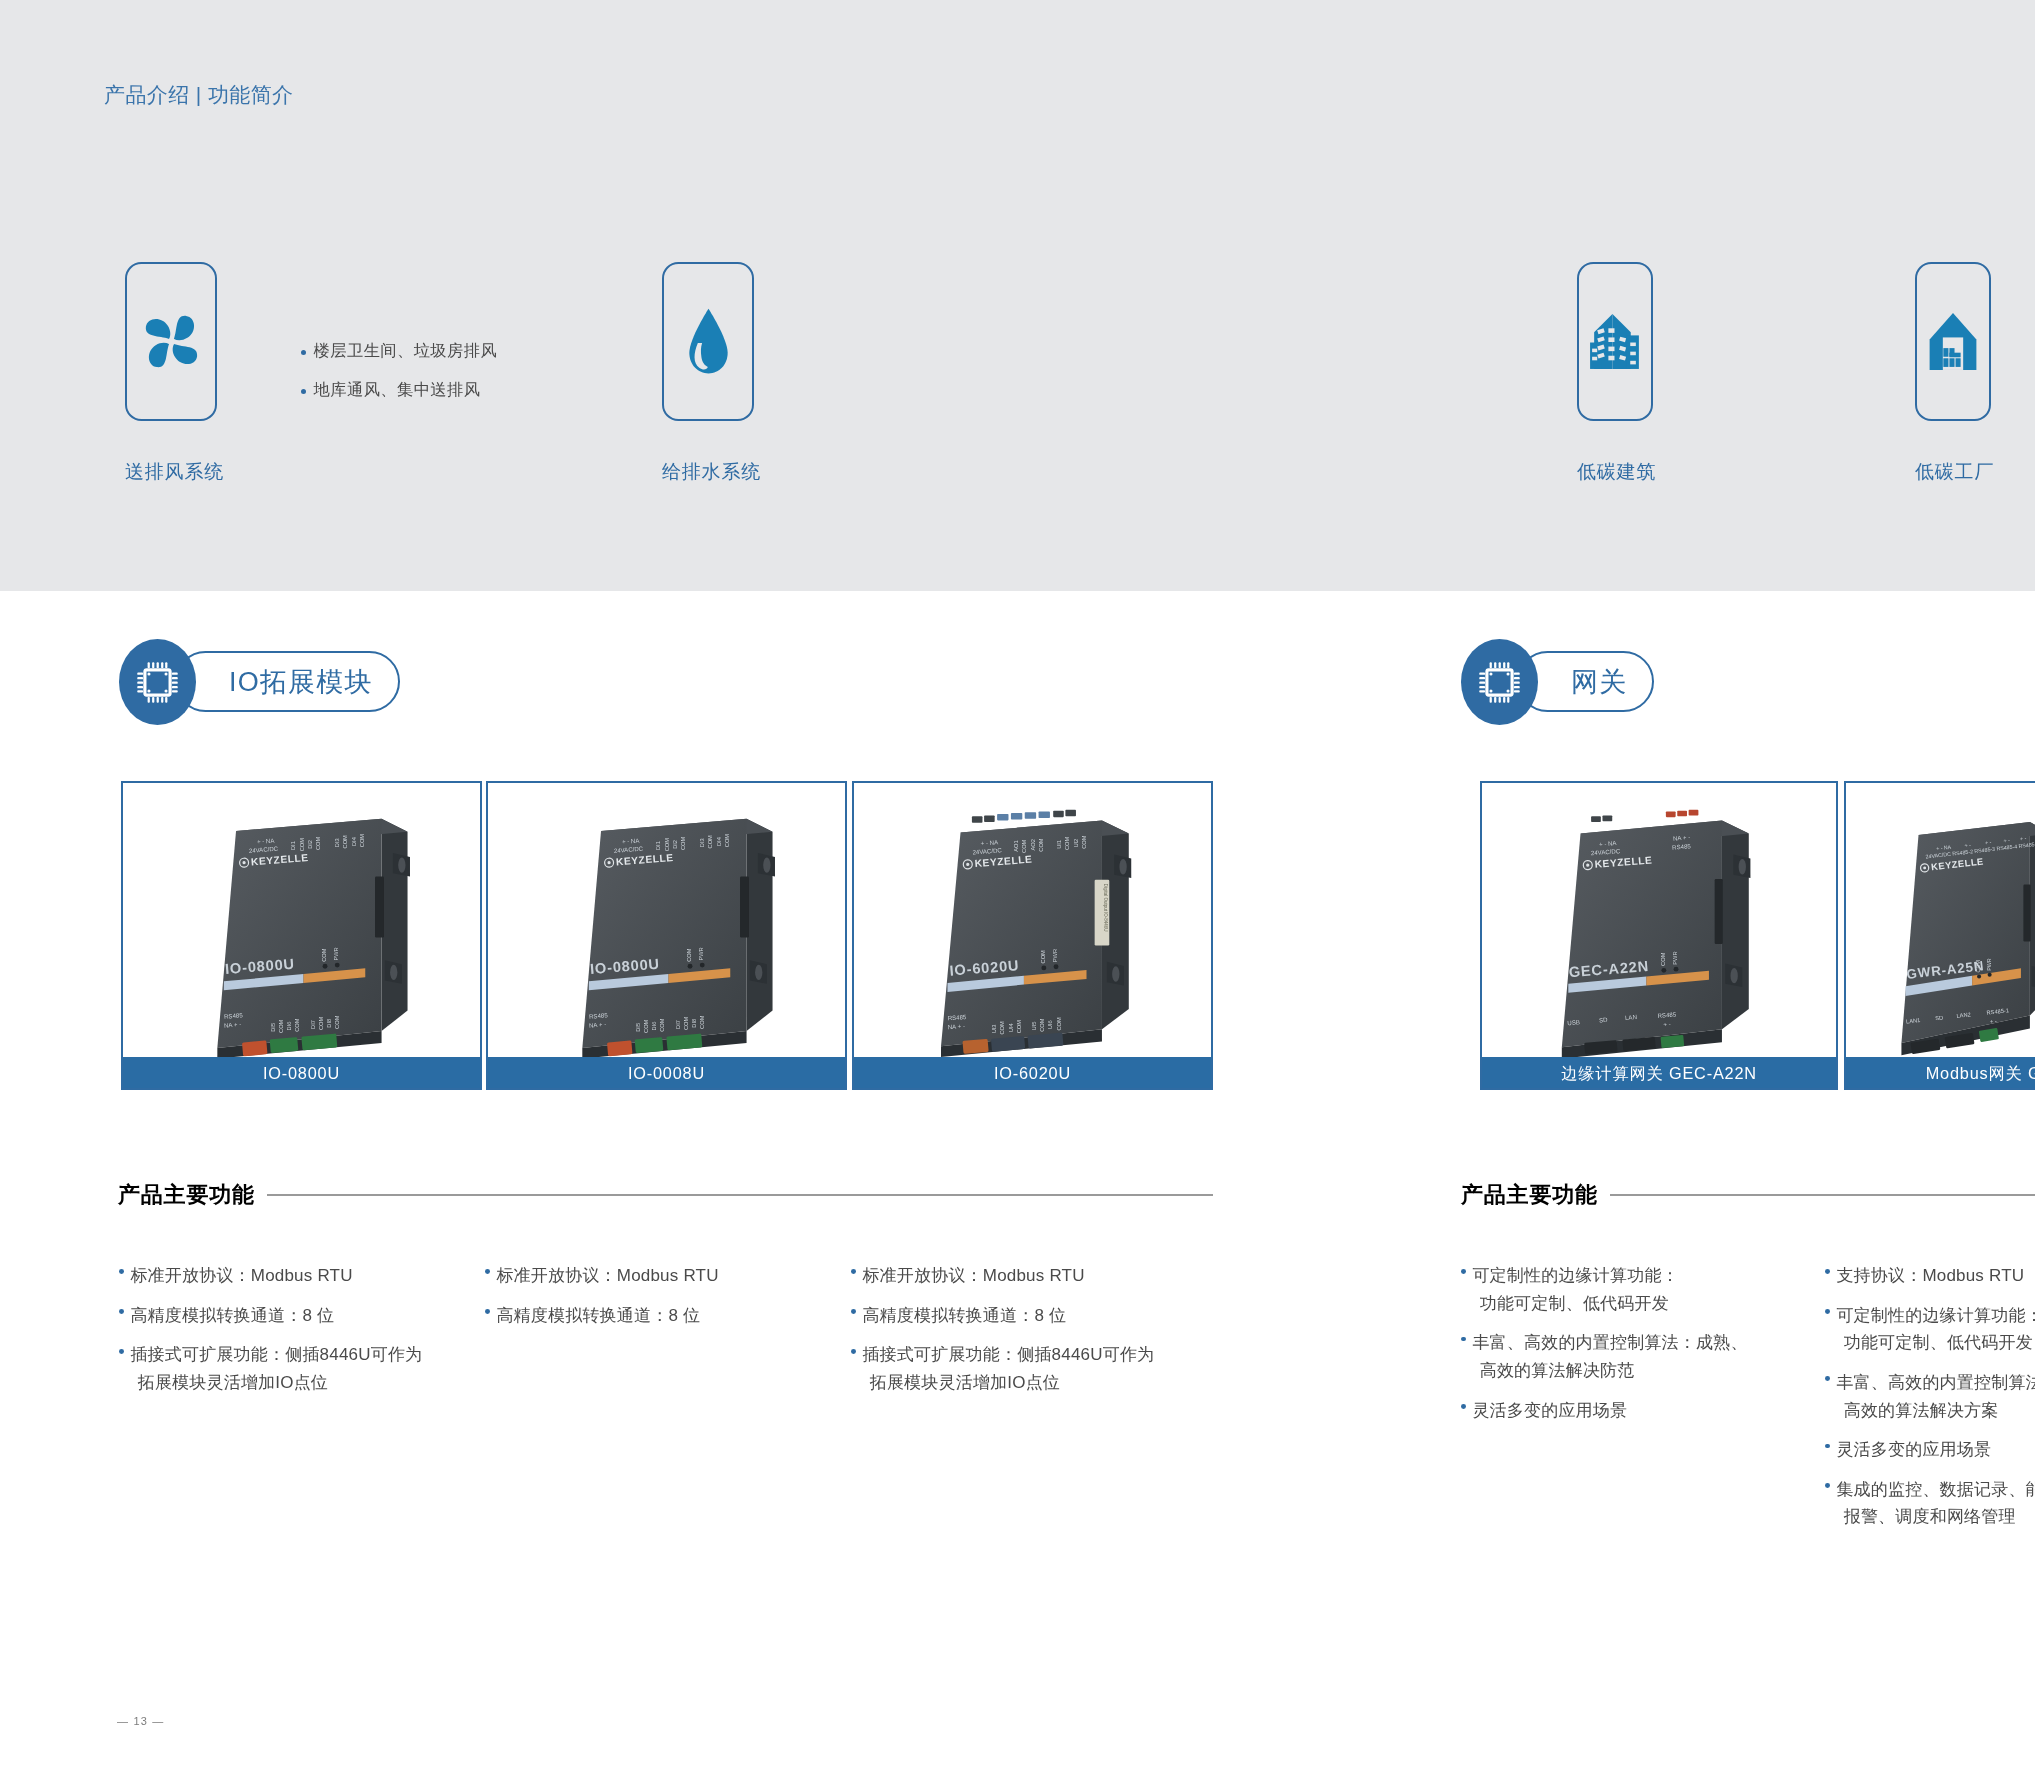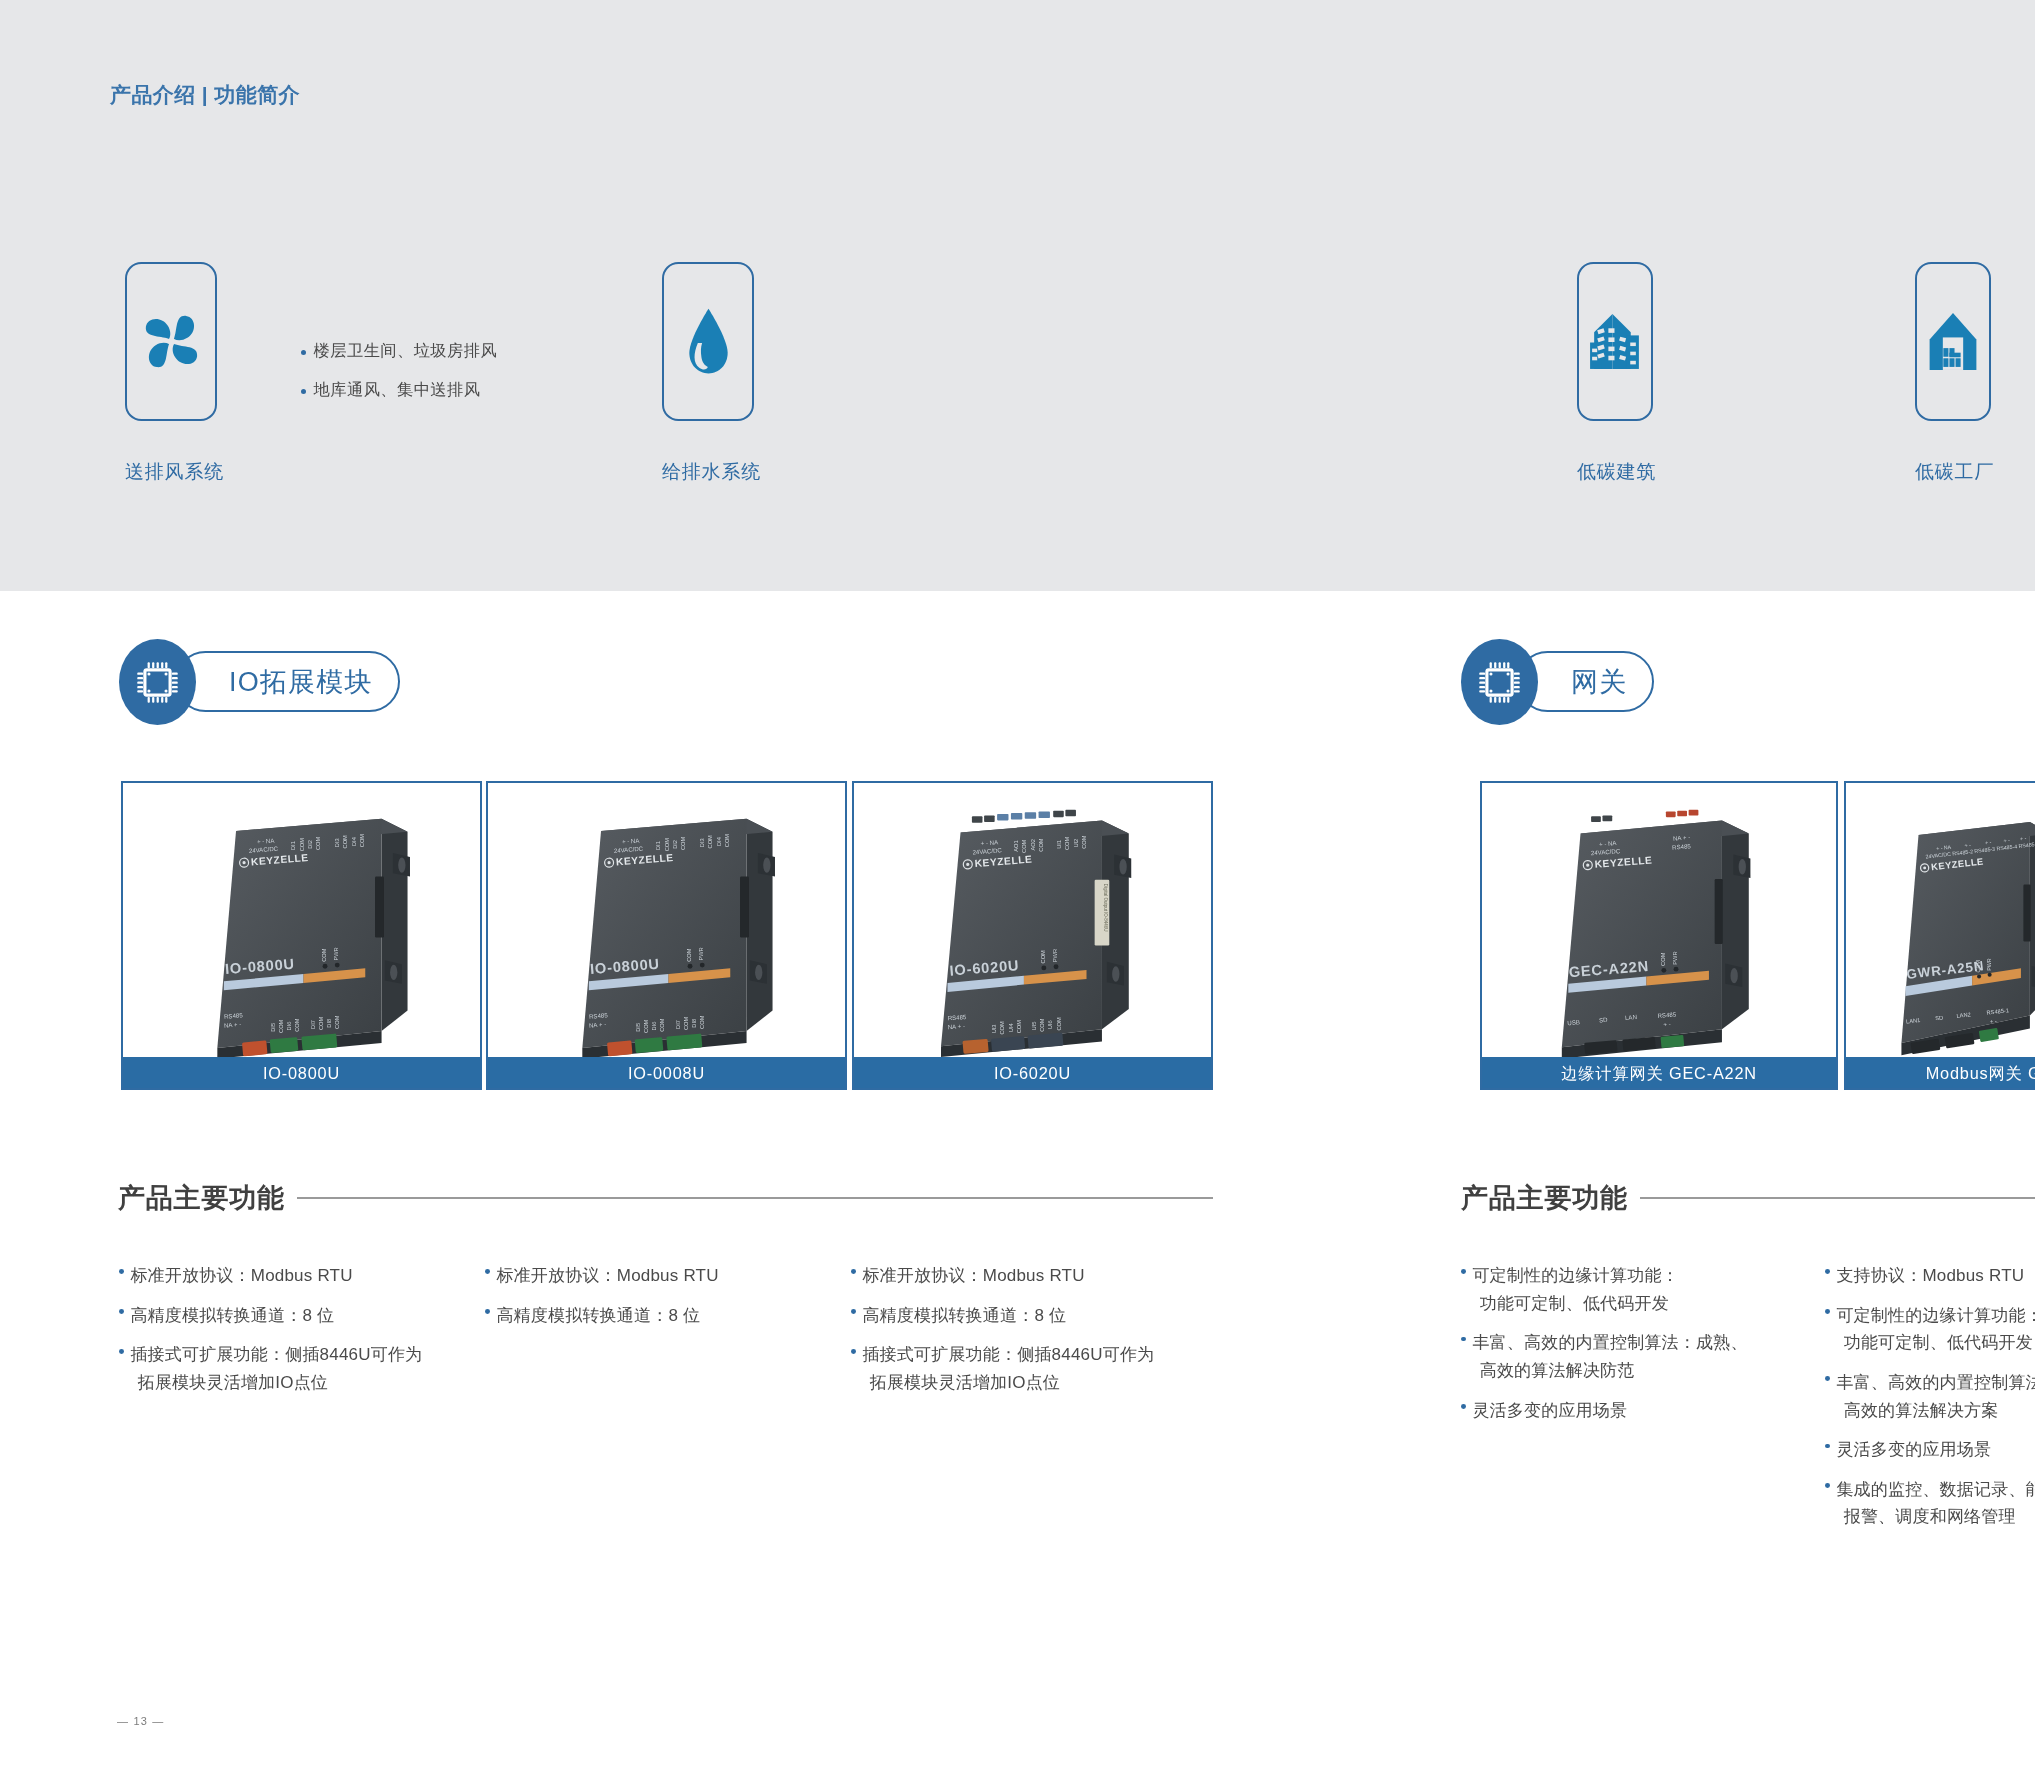--- a/index.html
+++ b/index.html
@@ -6,21 +6,21 @@
   body{
     width:2622px;height:1791px;position:relative;overflow:hidden;
     font-family:"Liberation Sans","DejaVu Sans",sans-serif;
     -webkit-font-smoothing:antialiased;
   }
   .page{position:absolute;inset:0;background:#ffffff;}
   
   .gray-band{position:absolute;left:0;top:0;width:2622px;height:591px;background:#e6e7e9;}
   
   .run-head{position:absolute;top:81px;font-size:21px;letter-spacing:0.4px;color:#3a74ab;font-weight:400;white-space:nowrap;}
-  .run-head.left{left:110px;font-weight:bold;}
+  .run-head.left{left:104px;}
   
   .icon-box{
     position:absolute;border:2px solid #2f6ba3;border-radius:16.3px;
     background:transparent;display:flex;align-items:center;justify-content:center;
   }
   .icon-cap{position:absolute;font-size:19px;color:#2f6ba3;letter-spacing:0.8px;white-space:nowrap;}
   .bullets{position:absolute;margin-top:32px;}
   .bullets .bl{display:flex;align-items:flex-start;margin-bottom:19.5px;}
   .bullets .dot{width:5.3px;height:5.3px;border-radius:50%;background:#2f6ba3;margin-top:9px;margin-right:7.3px;flex:none;}
   .bullets .btxt{font-size:16.3px;color:#4a4a4a;line-height:1.2;white-space:nowrap;letter-spacing:0.4px;}
@@ -37,21 +37,21 @@
     background:#2f6ba3;display:flex;align-items:center;justify-content:center;z-index:2;
   }
   
   .card{position:absolute;box-sizing:border-box;border:2px solid #2f6ba3;background:#fff;overflow:hidden;}
   .card .photo{position:absolute;left:0;right:0;top:0;bottom:31px;background:#fff;overflow:hidden;}
   .card .capbar{position:absolute;left:-2px;right:-2px;bottom:-2px;height:33px;background:#2a6ca4;
     display:flex;align-items:center;justify-content:center;}
   .card .capbar span{color:#fff;font-size:16.3px;letter-spacing:0.8px;white-space:nowrap;}
   
   .feat-head{position:absolute;display:flex;align-items:center;}
-  .feat-head .ft{font-size:27px;font-weight:bold;color:#404040;letter-spacing:0.8px;white-space:nowrap;}
+  .feat-head .ft{font-size:22px;font-weight:bold;color:#000000;letter-spacing:0.8px;white-space:nowrap;}
   .feat-head .rule{height:1.6px;background:#9a9a9a;margin-left:12.2px;}
   
   .fcol{position:absolute;}
   .fitem{display:flex;align-items:flex-start;margin-bottom:12.2px;}
   .fitem .dot{width:4.9px;height:4.9px;border-radius:50%;background:#2f6ba3;margin-top:7.3px;margin-right:6.5px;flex:none;}
   .fitem .ftxt{font-size:17px;color:#4a4a4a;line-height:1.62;letter-spacing:0.2px;}
   .fitem .ftxt .ind{display:block;padding-left:7.3px;}
   
   .pgnum{position:absolute;bottom:64px;font-size:11px;color:#7c7c7c;letter-spacing:1.2px;}
   .pgnum.left{left:117px;}

